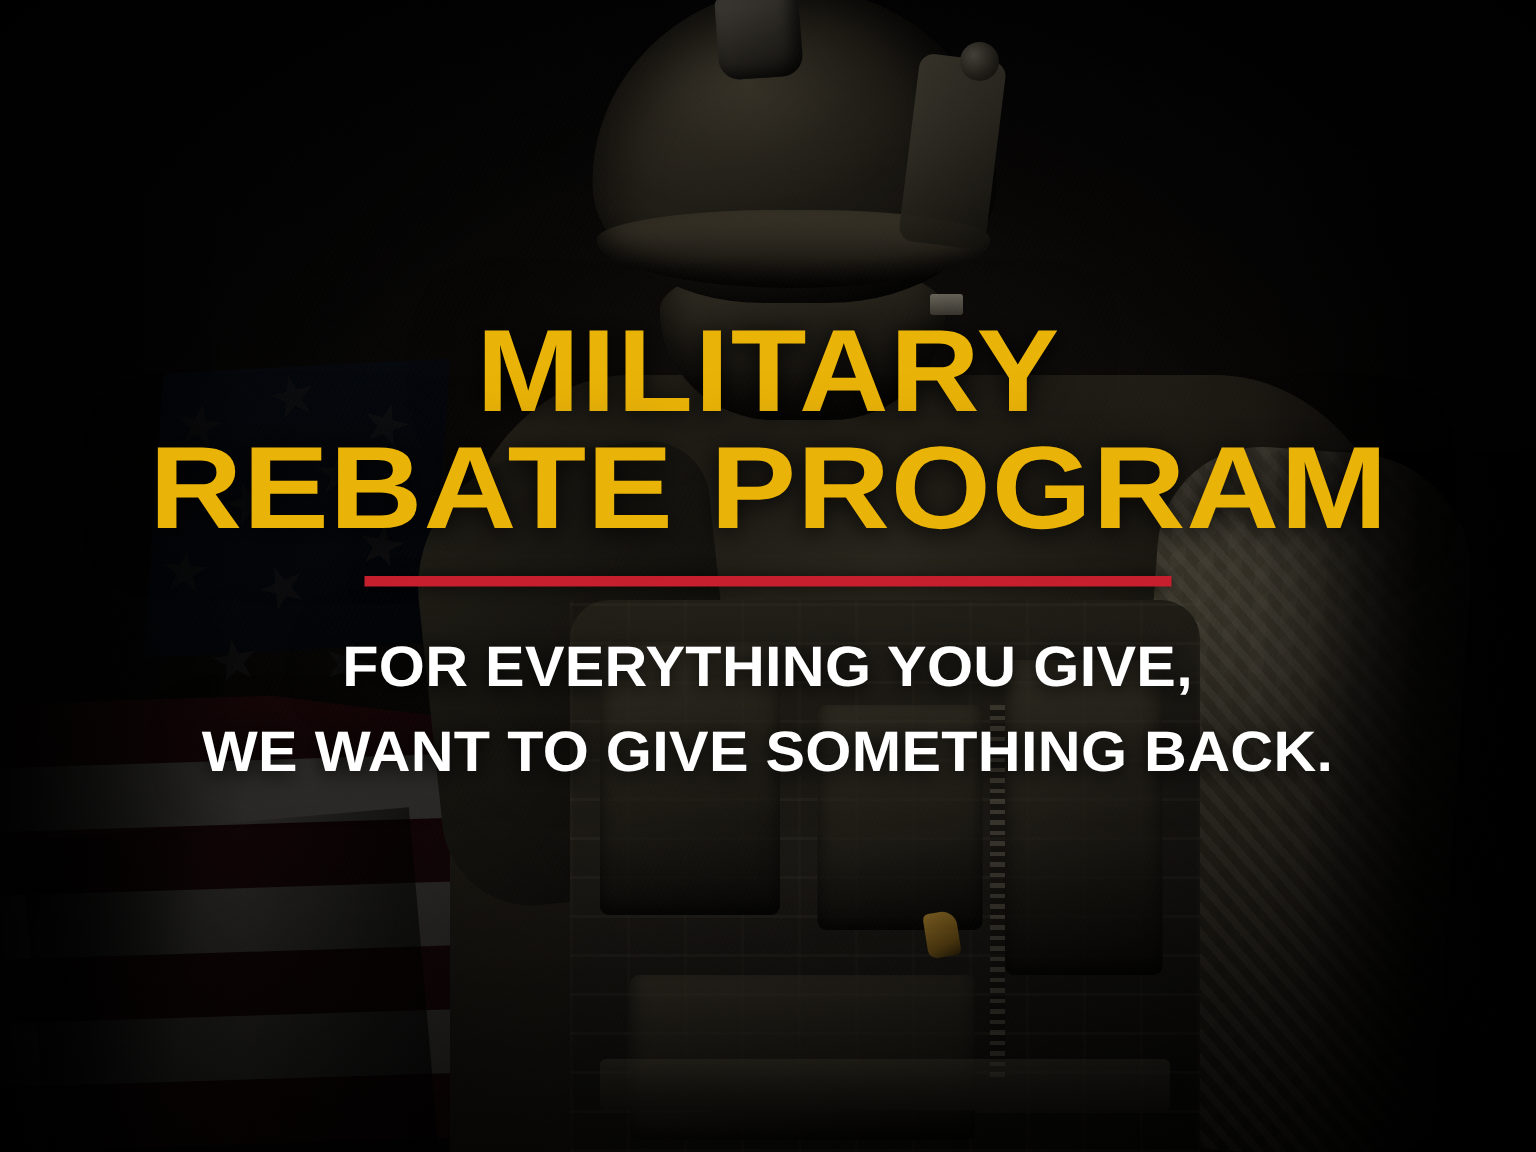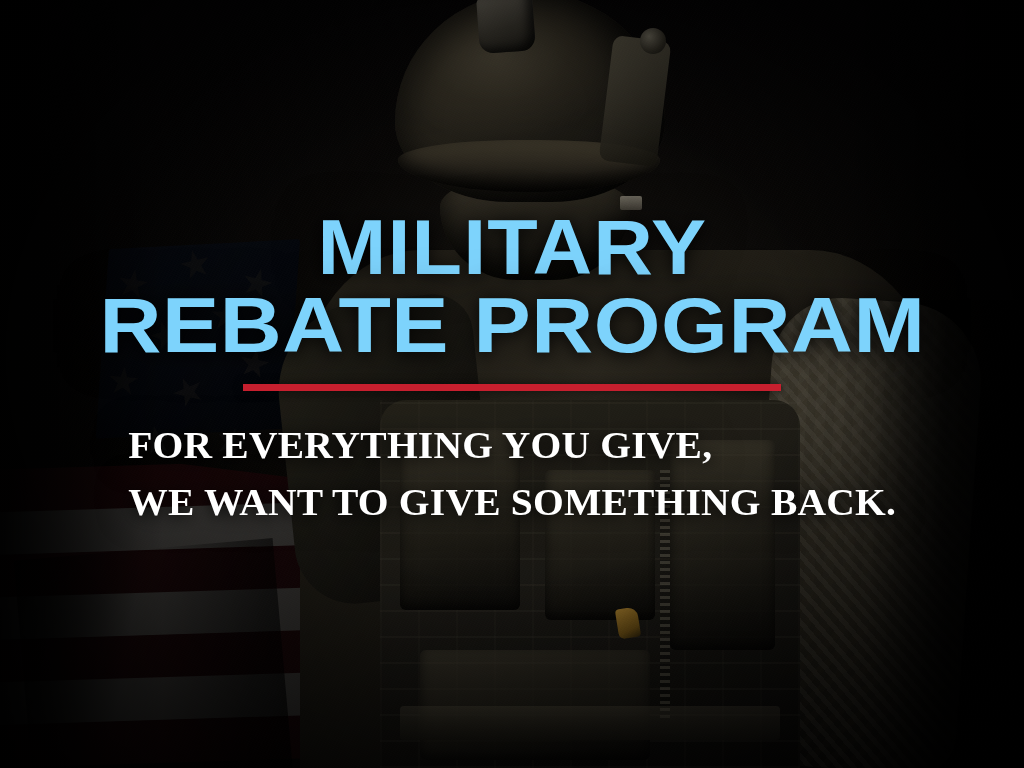--- a/index.html
+++ b/index.html
@@ -318,21 +318,21 @@
     display: flex;
     flex-direction: column;
     align-items: center;
     justify-content: flex-start;
     padding-top: 212px;
     box-sizing: border-box;
   }
 
   .headline {
     margin: 0;
-    color: #7dd3fc;
+    color: #eab308;
     text-align: center;
     font-family: "Liberation Sans", sans-serif;
     font-weight: 700;
     letter-spacing: -0.5px;
     line-height: 0.92;
     text-shadow: 0 2px 14px rgba(0,0,0,.75), 0 0 42px rgba(0,0,0,.6);
   }
   .headline-line1 {
     display: block;
     font-size: 78px;
@@ -357,21 +357,22 @@
     width: 538px;
     height: 7px;
     background: #c9202f;
     box-shadow: 0 0 10px rgba(0,0,0,.55);
   }
 
   .subhead {
     margin: 0;
     margin-top: 32px;
     color: #ffffff;
-    font-family: Liberation Serif, serif;
+    text-align: center;
+    font-family: Liberation Sans, sans-serif;
     font-weight: 700;
     line-height: 1.20;
     text-shadow: 0 2px 12px rgba(0,0,0,.78), 0 0 34px rgba(0,0,0,.55);
   }
   .subhead-line {
     display: block;
     font-size: 38px;
     transform: scaleX(1.04);
     letter-spacing: 0.2px;
   }

